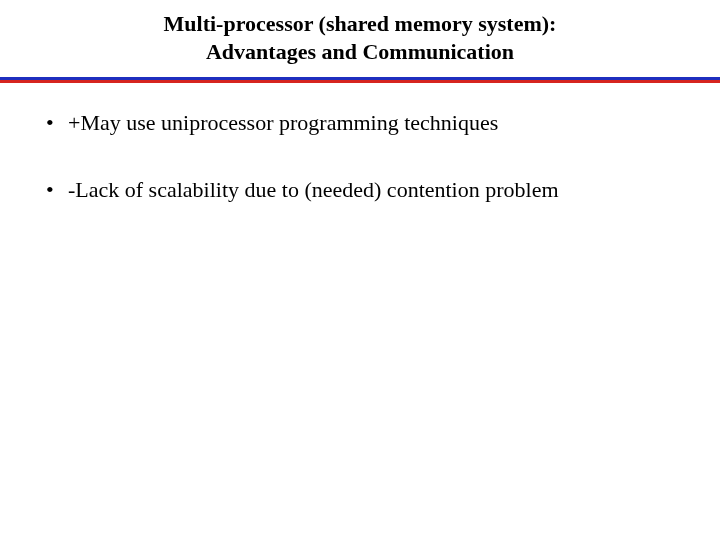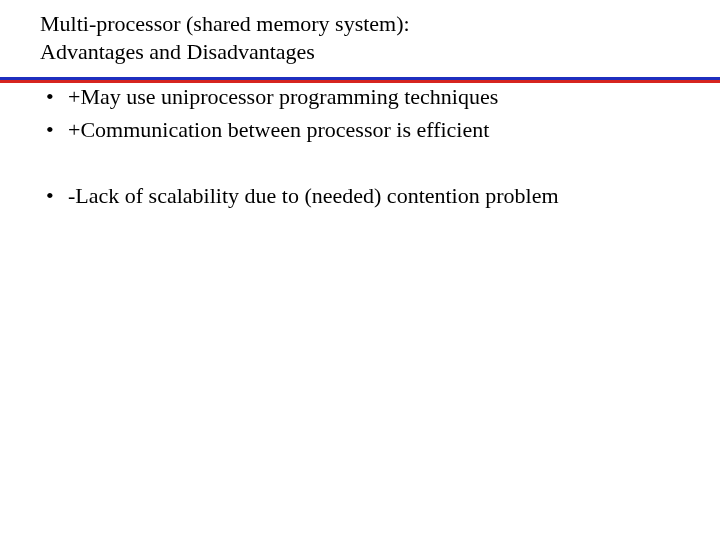--- a/index.html
+++ b/index.html
@@ -17,38 +17,39 @@
     height: 540px;
     position: relative;
     box-sizing: border-box;
     padding: 10px 0 0 0;
   }
   .title-block {
     padding: 0 40px 6px 40px;
   }
   .title {
     font-size: 22px;
-    font-weight: normal;
+    font-weight: bold;
     line-height: 1.25;
+    text-align: center;
   }
   .rule {
     margin-top: 6px;
     height: 6px;
     width: 100%;
   }
   .rule .blue {
     height: 3px;
     background: #1f2fbf;
   }
   .rule .red {
     height: 3px;
     background: #d6241f;
   }
   .body {
-    padding: 0 40px 0 40px;
+    padding: 26px 40px 0 40px;
     font-size: 22px;
     line-height: 1.3;
   }
   ul.bullets {
     list-style: none;
     margin: 0;
     padding: 0;
   }
   ul.bullets li {
     position: relative;
@@ -68,33 +69,32 @@
   }
 </style>
 </head>
 <body>
 
 <div class="slide">
 
   <div class="title-block">
     <div class="title">
       <span>Multi-processor (shared memory system):</span><br>
-      <span>Advantages and Disadvantages</span>
+      <span>Advantages and Communication</span>
     </div>
   </div>
 
   <div class="rule">
     <div class="blue"></div>
     <div class="red"></div>
   </div>
 
   <div class="body">
     <ul class="bullets">
       <li><span>+May use uniprocessor programming techniques</span></li>
-      <li><span>+Communication between processor is efficient</span></li>
     </ul>
 
     <div class="gap"></div>
 
     <ul class="bullets">
       <li><span>-Lack of scalability due to (needed) contention problem</span></li>
     </ul>
   </div>
 
 </div>

